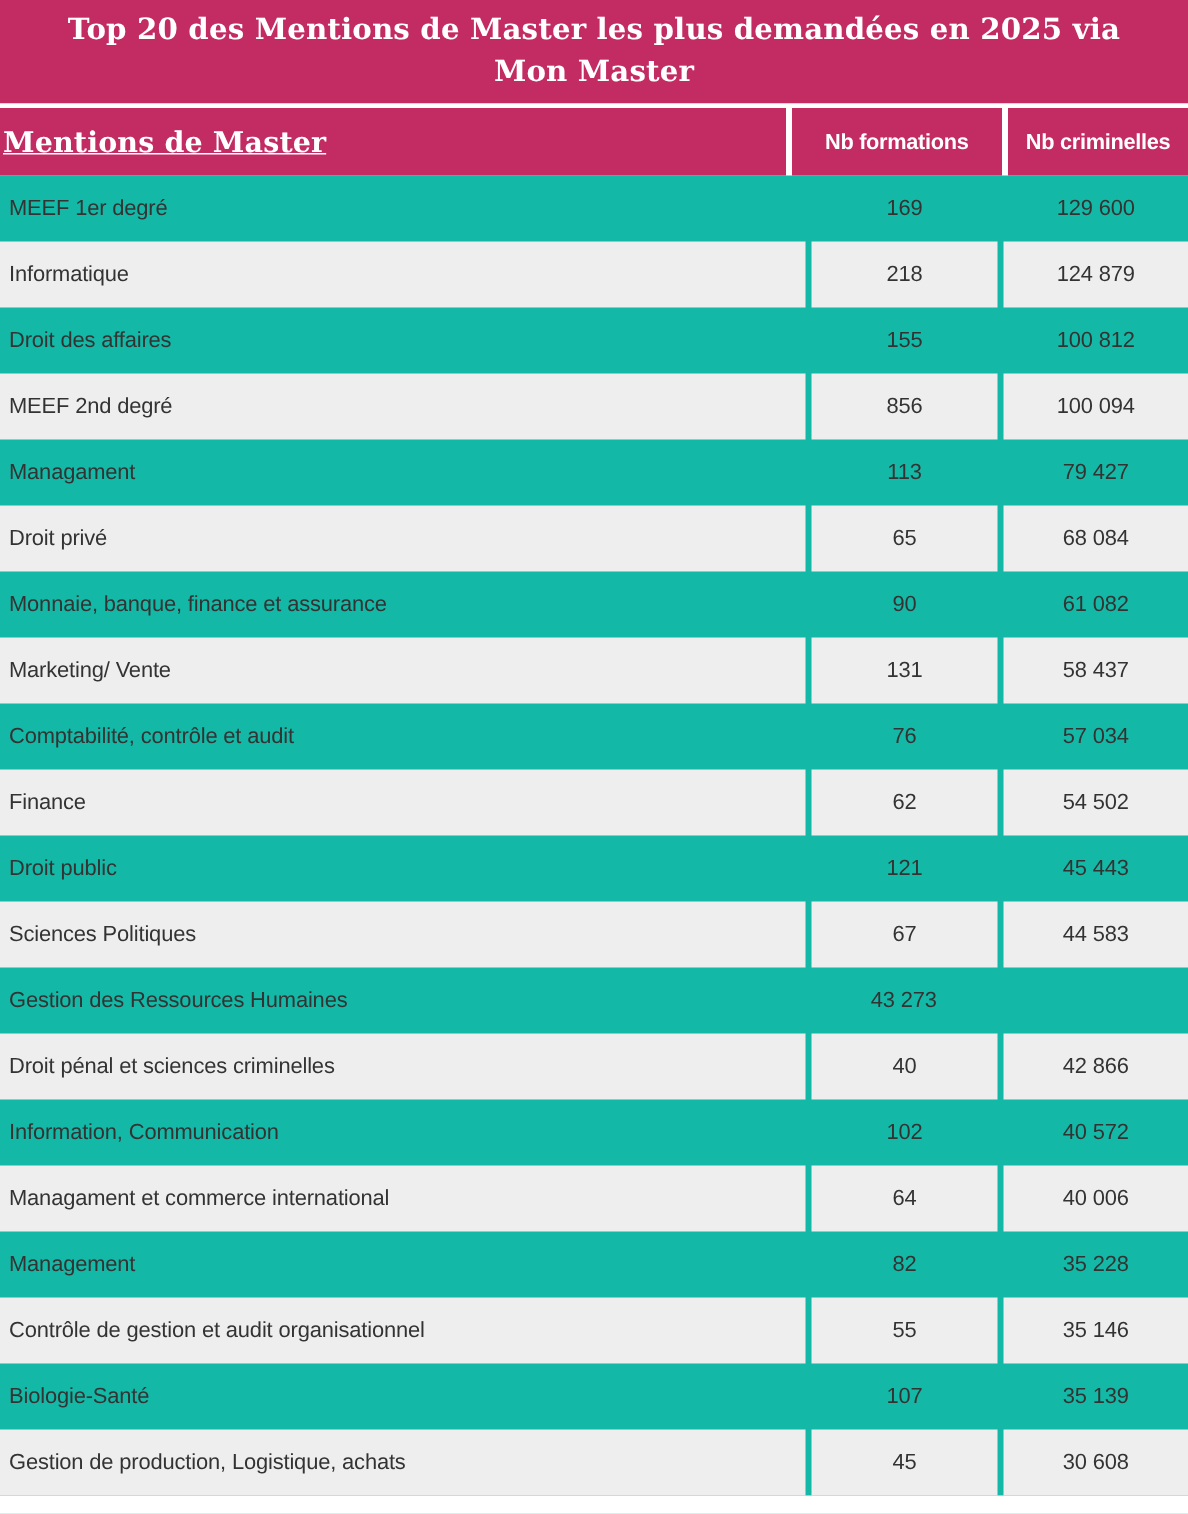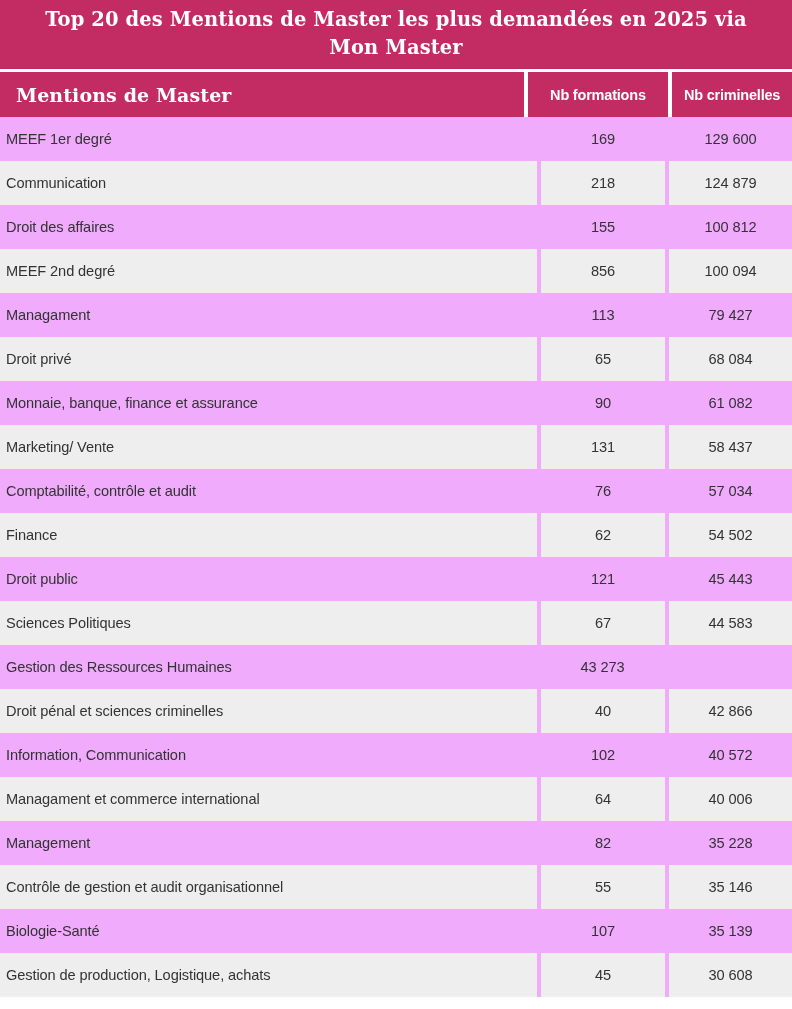--- a/index.html
+++ b/index.html
@@ -56,38 +56,39 @@
   }
   .col-header .cell {
     background: #c32c63;
     color: #ffffff;
     display: flex;
     align-items: center;
     box-sizing: border-box;
   }
   .col-header .cell.c-name {
     width: 537px;
-    padding-left: 16px;
+    padding-left: 2px;
     font-family: "DejaVu Serif", "Liberation Serif", serif;
     font-weight: bold;
     font-size: 19px;
     letter-spacing: 0.1px;
+    text-decoration: underline;
   }
   .col-header .cell.c-num {
     justify-content: center;
     font-family: "Liberation Sans", sans-serif;
     font-weight: bold;
     font-size: 14.5px;
     letter-spacing: -0.2px;
   }
   .col-header .cell.c-form { width: 144px; margin-left: 4px; }
   .col-header .cell.c-cand { width: 123px; margin-left: 4px; }
 
   
-  .rows { background: #f0abfc; }
+  .rows { background: #14b8a6; }
 
   .row {
     height: 44px;
     display: flex;
     align-items: stretch;
   }
   .row .cell {
     display: flex;
     align-items: center;
     box-sizing: border-box;
@@ -126,21 +127,21 @@
     <div class="cell c-num c-cand">Nb criminelles</div>
   </div>
 
   <div class="rows" id="rows-container">
       <div class="row">
         <div class="cell c-name">MEEF 1er degré</div>
         <div class="cell c-num c-form">169</div>
         <div class="cell c-num c-cand">129 600</div>
       </div>
       <div class="row alt">
-        <div class="cell c-name">Communication</div>
+        <div class="cell c-name">Informatique</div>
         <div class="cell c-num c-form">218</div>
         <div class="cell c-num c-cand">124 879</div>
       </div>
       <div class="row">
         <div class="cell c-name">Droit des affaires</div>
         <div class="cell c-num c-form">155</div>
         <div class="cell c-num c-cand">100 812</div>
       </div>
       <div class="row alt">
         <div class="cell c-name">MEEF 2nd degré</div>

